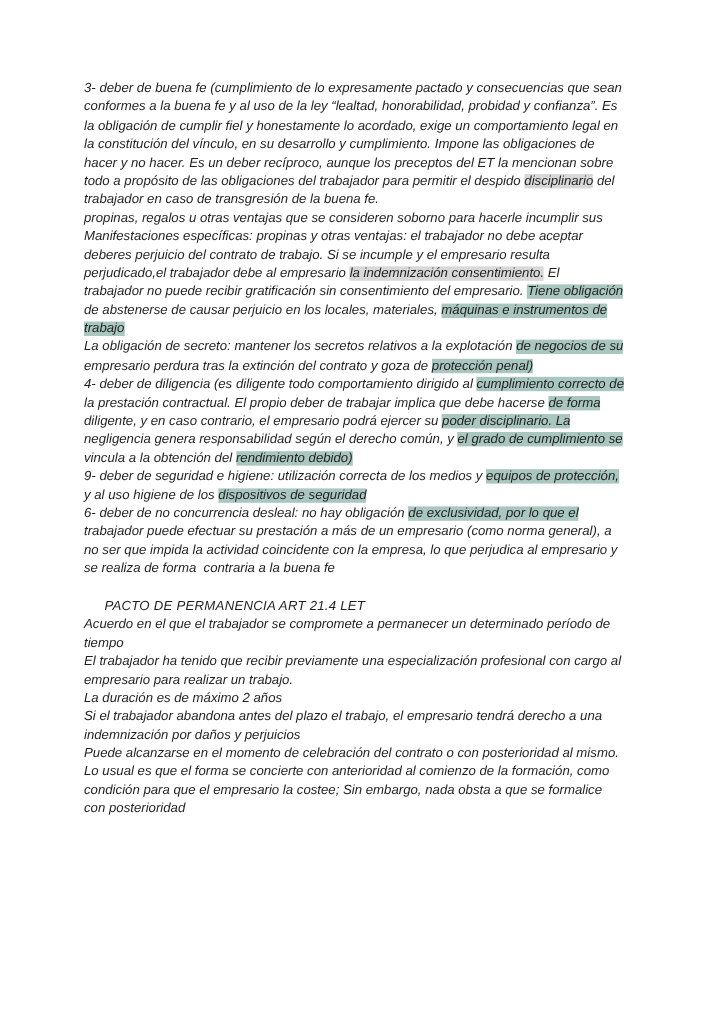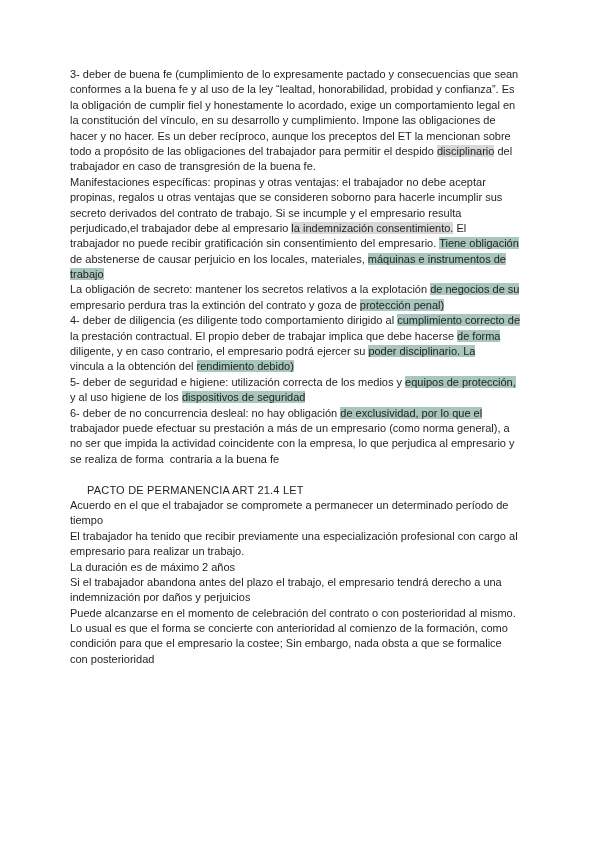--- a/index.html
+++ b/index.html
@@ -11,20 +11,21 @@
     width: 600px;
     height: 848px;
     overflow: hidden;
     font-family: "Liberation Sans", sans-serif;
   }
   .page {
     position: relative;
     width: 480px;
     height: 848px;
     background: #ffffff;
+    font-style: italic;
   }
   .doc {
     position: absolute;
     left: 70px;
     top: 67px;
     width: 490px;
     color: var(--text, #1f1f1f);
     font-size: 11px;
     line-height: 15.4px;
   }
@@ -52,34 +53,35 @@
 <div class="page">
   <div class="doc">
     <div>
         <div class="line"><span>3- deber de buena fe (cumplimiento de lo expresamente pactado y consecuencias que sean</span></div>
         <div class="line"><span>conformes a la buena fe y al uso de la ley “lealtad, honorabilidad, probidad y confianza”. Es</span></div>
         <div class="line"><span>la obligación de cumplir fiel y honestamente lo acordado, exige un comportamiento legal en</span></div>
         <div class="line"><span>la constitución del vínculo, en su desarrollo y cumplimiento. Impone las obligaciones de</span></div>
         <div class="line"><span>hacer y no hacer. Es un deber recíproco, aunque los preceptos del ET la mencionan sobre</span></div>
         <div class="line"><span>todo a propósito de las obligaciones del trabajador para permitir el despido </span><span class="hl-gray">disciplinario</span><span> del</span></div>
         <div class="line"><span>trabajador en caso de transgresión de la buena fe.</span></div>
+        <div class="line"><span>propinas, regalos u otras ventajas que se consideren soborno para hacerle incumplir sus</span></div>
         <div class="line"><span>Manifestaciones específicas: propinas y otras ventajas: el trabajador no debe aceptar</span></div>
-        <div class="line"><span>propinas, regalos u otras ventajas que se consideren soborno para hacerle incumplir sus</span></div>
-        <div class="line"><span>secreto derivados del contrato de trabajo. Si se incumple y el empresario resulta</span></div>
+        <div class="line"><span>deberes perjuicio del contrato de trabajo. Si se incumple y el empresario resulta</span></div>
         <div class="line"><span>perjudicado,el trabajador debe al empresario </span><span class="hl-gray">la indemnización consentimiento.</span><span> El</span></div>
         <div class="line"><span>trabajador no puede recibir gratificación sin consentimiento del empresario. </span><span class="hl-green">Tiene obligación</span></div>
         <div class="line"><span>de abstenerse de causar perjuicio en los locales, materiales, </span><span class="hl-green">máquinas e instrumentos de</span></div>
         <div class="line"><span class="hl-green">trabajo</span></div>
         <div class="line"><span>La obligación de secreto: mantener los secretos relativos a la explotación </span><span class="hl-green">de negocios de su</span></div>
         <div class="line"><span>empresario perdura tras la extinción del contrato y goza de </span><span class="hl-green">protección penal)</span></div>
         <div class="line"><span>4- deber de diligencia (es diligente todo comportamiento dirigido al </span><span class="hl-green">cumplimiento correcto de</span></div>
         <div class="line"><span>la prestación contractual. El propio deber de trabajar implica que debe hacerse </span><span class="hl-green">de forma</span></div>
         <div class="line"><span>diligente, y en caso contrario, el empresario podrá ejercer su </span><span class="hl-green">poder disciplinario. La</span></div>
+        <div class="line"><span>negligencia genera responsabilidad según el derecho común, y </span><span class="hl-green">el grado de cumplimiento se</span></div>
         <div class="line"><span>vincula a la obtención del </span><span class="hl-green">rendimiento debido)</span></div>
-        <div class="line"><span>5- deber de seguridad e higiene: utilización correcta de los medios y </span><span class="hl-green">equipos de protección,</span></div>
+        <div class="line"><span>9- deber de seguridad e higiene: utilización correcta de los medios y </span><span class="hl-green">equipos de protección,</span></div>
         <div class="line"><span>y al uso higiene de los </span><span class="hl-green">dispositivos de seguridad</span></div>
         <div class="line"><span>6- deber de no concurrencia desleal: no hay obligación </span><span class="hl-green">de exclusividad, por lo que el</span></div>
         <div class="line"><span>trabajador puede efectuar su prestación a más de un empresario (como norma general), a</span></div>
         <div class="line"><span>no ser que impida la actividad coincidente con la empresa, lo que perjudica al empresario y</span></div>
         <div class="line"><span>se realiza de forma  contraria a la buena fe</span></div>
       </div>
     <div class="line blank"></div>
     <div class="line heading">PACTO DE PERMANENCIA ART 21.4 LET</div>
     <div>
         <div class="line"><span>Acuerdo en el que el trabajador se compromete a permanecer un determinado período de</span></div>

